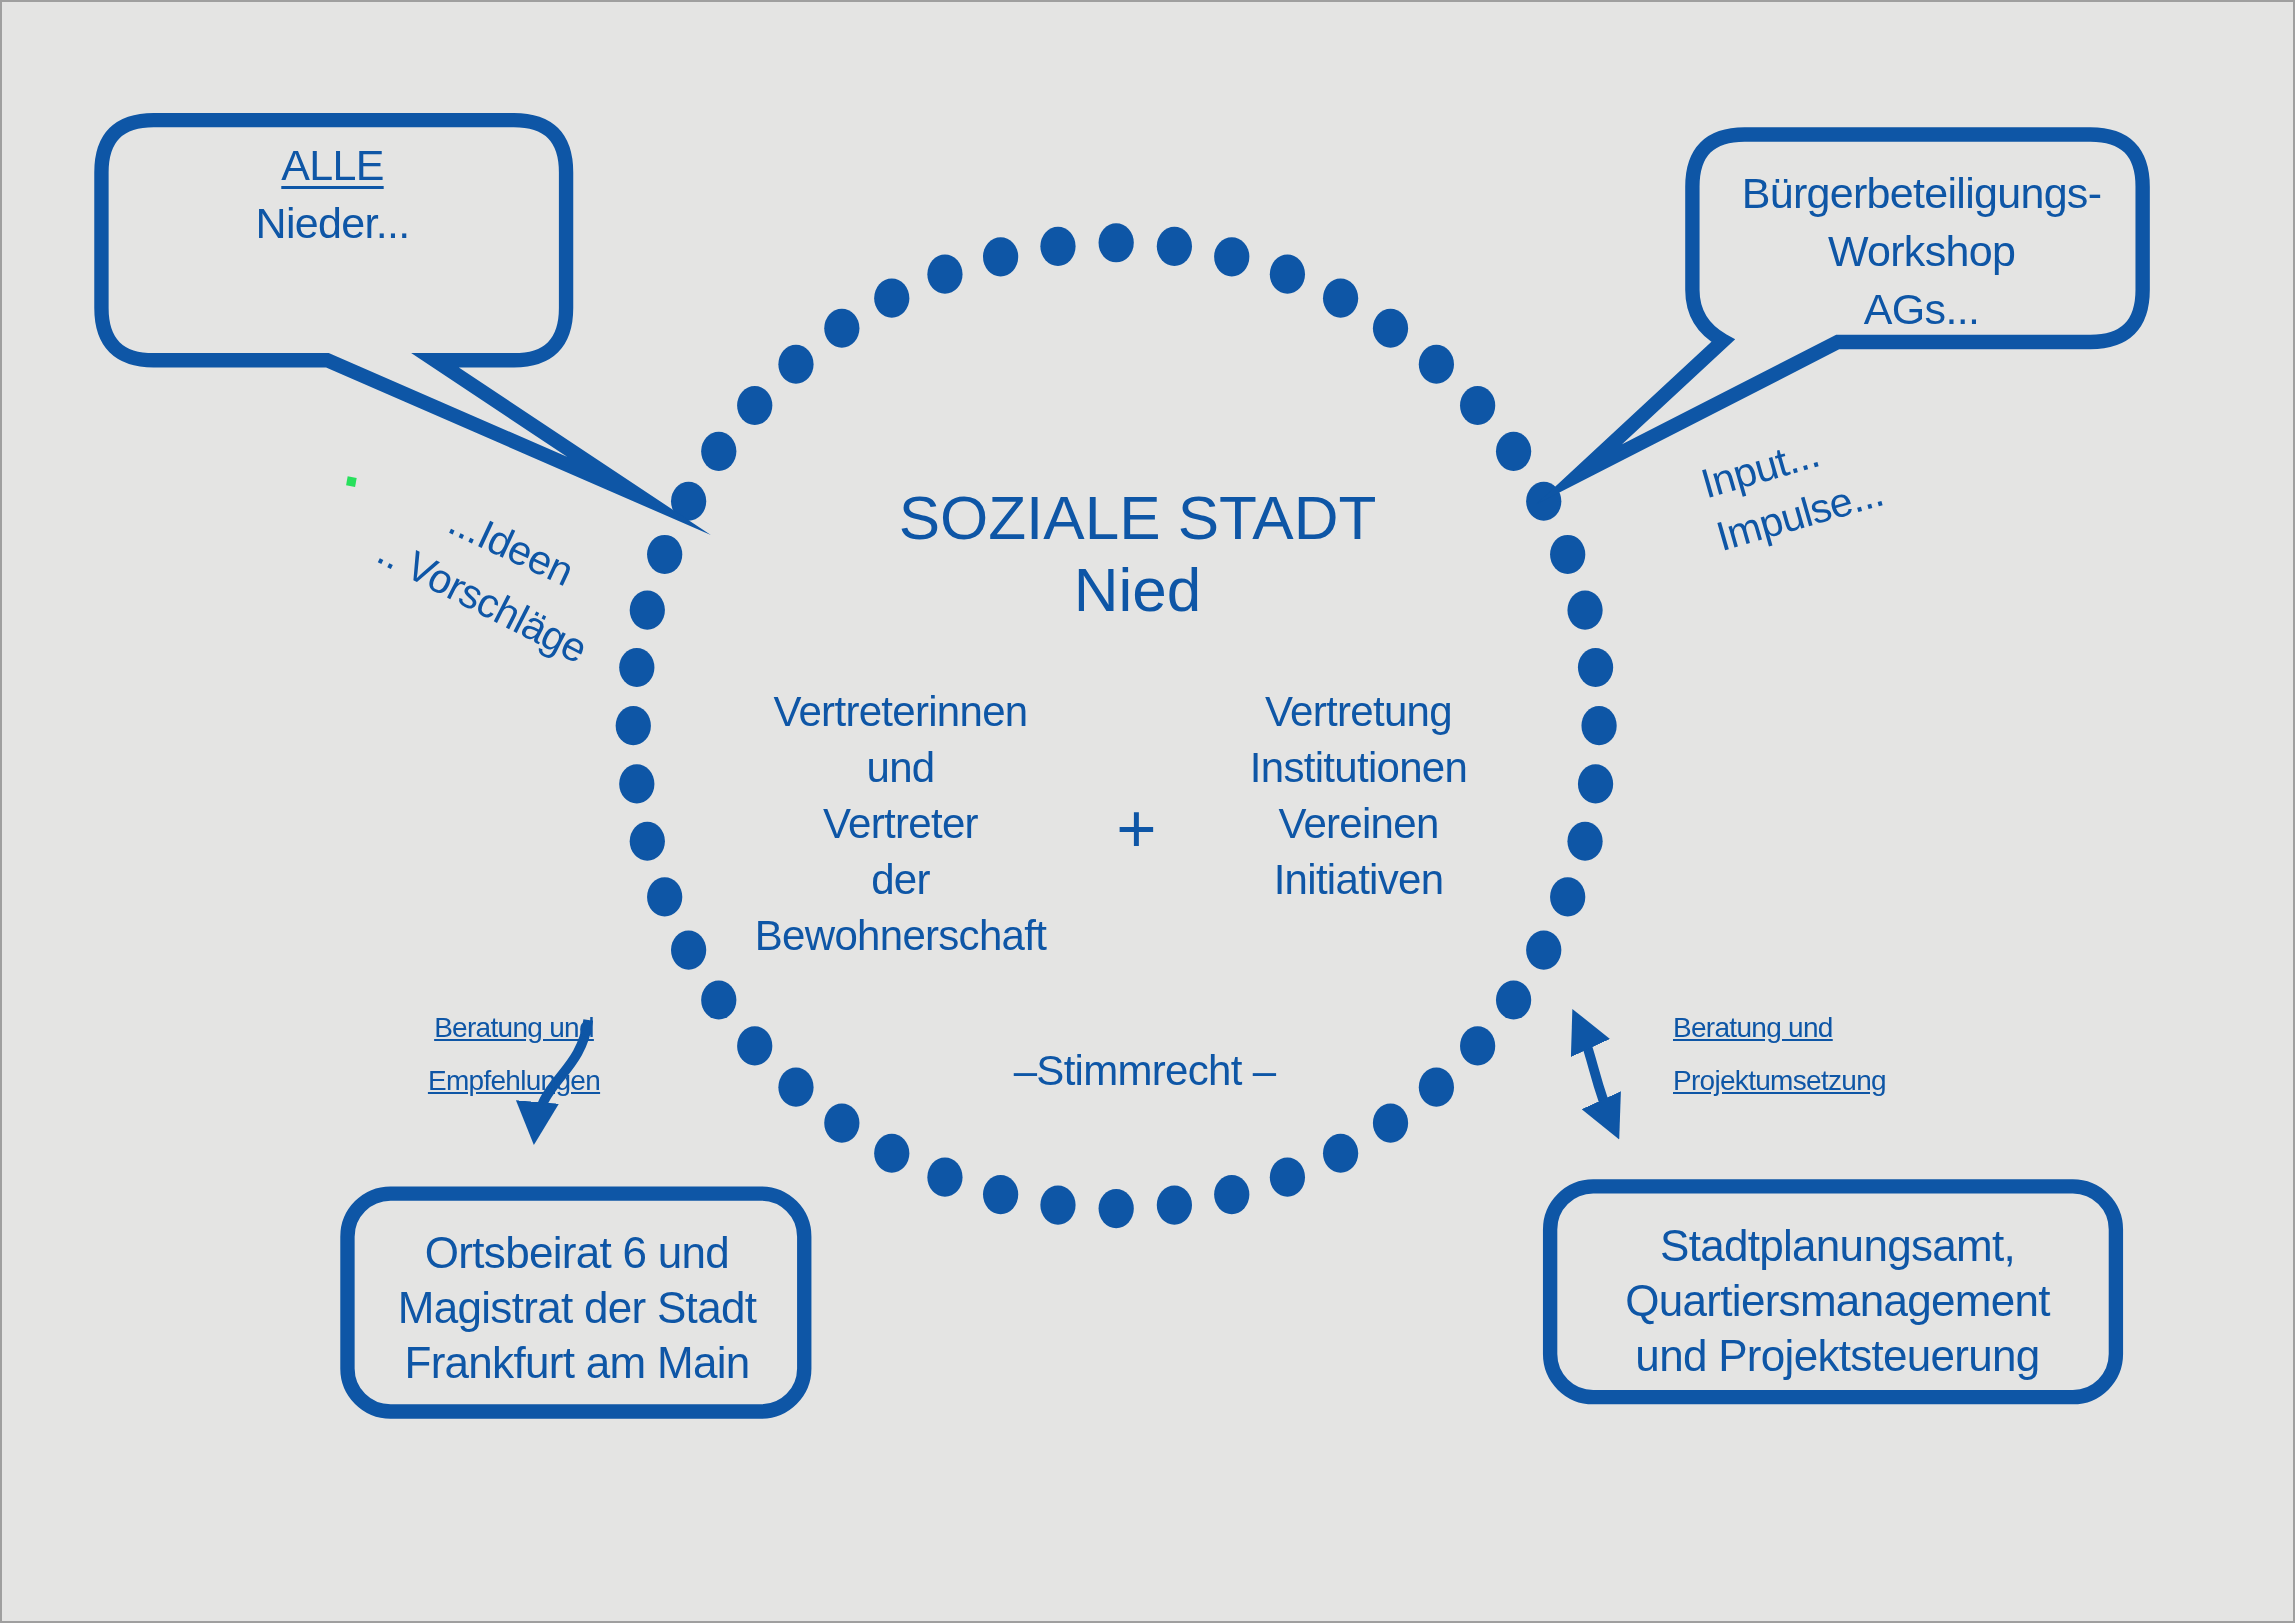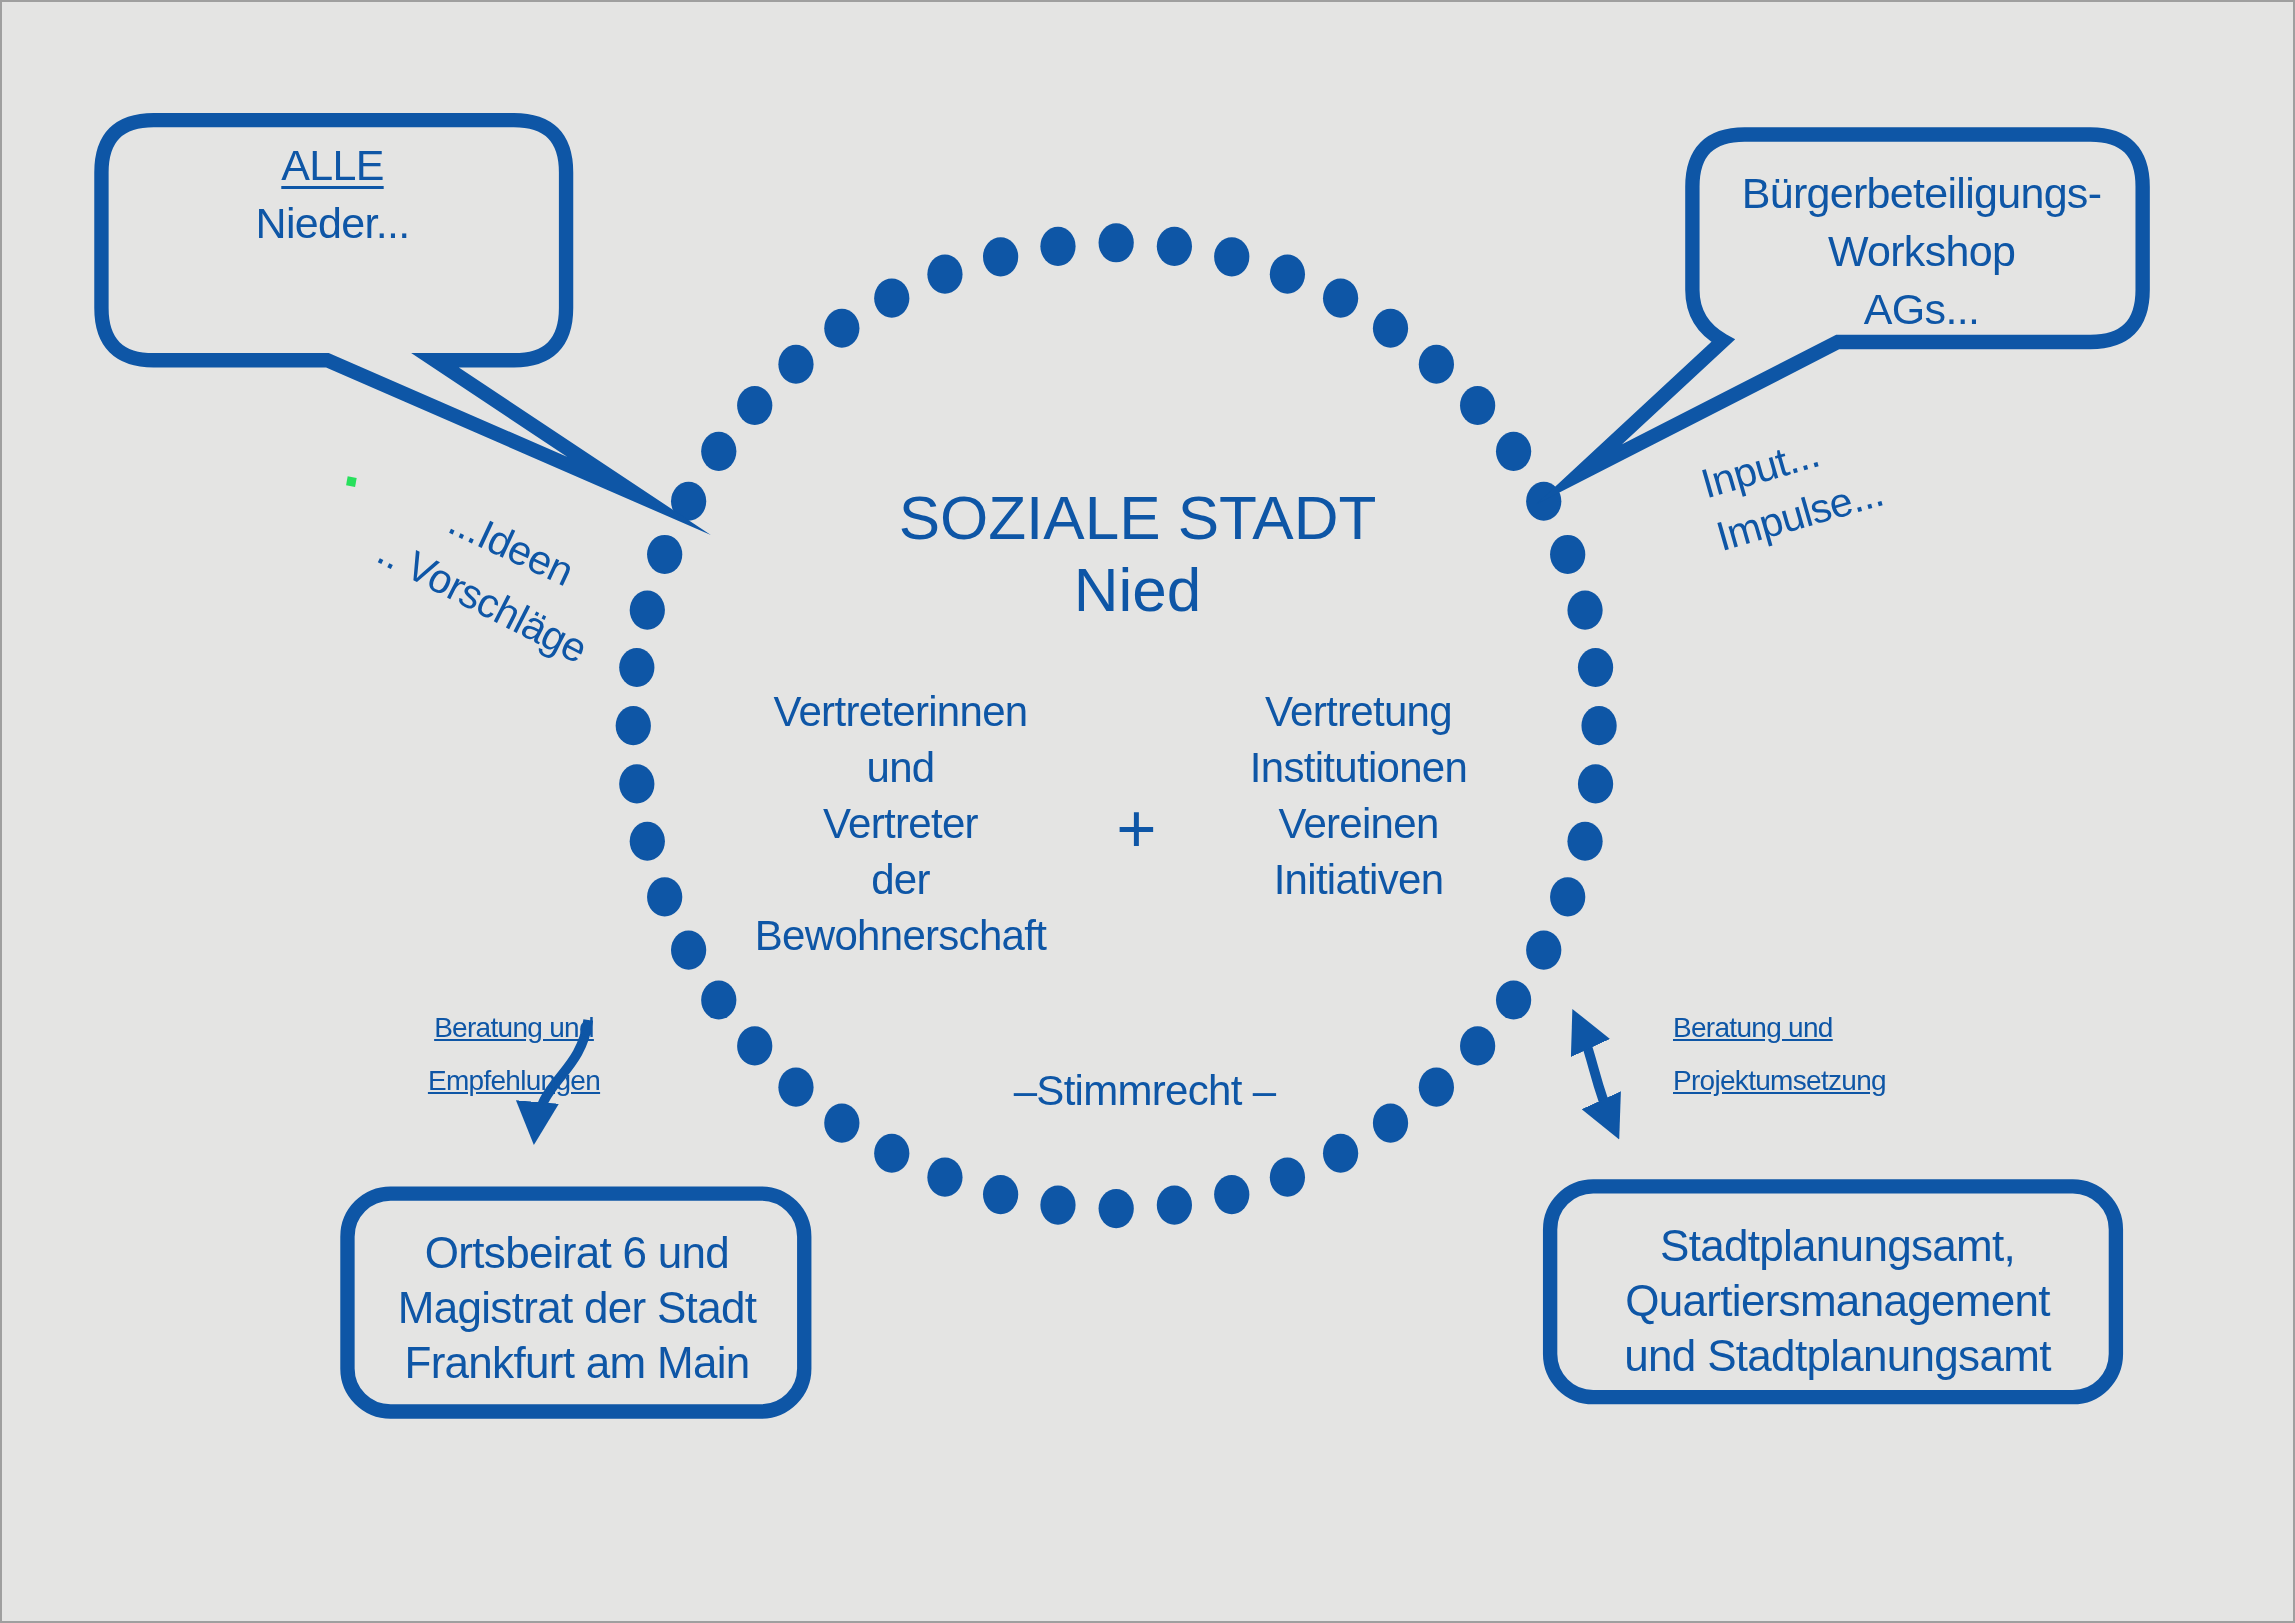--- a/index.html
+++ b/index.html
@@ -28,21 +28,21 @@
   .arrowhead{fill:var(--blue);}
   .greenmark{fill:var(--green);}
 
   .txt{position:absolute;white-space:nowrap;}
   .center{text-align:center;}
   .bubble-text{font-size:43px;line-height:58px;letter-spacing:-0.7px;}
   .title{font-size:115px;line-height:115px;font-weight:bold;letter-spacing:-2px;}
   .subtitle{font-size:62px;line-height:72px;letter-spacing:0px;}
   .group-text{font-size:42px;line-height:56px;letter-spacing:-0.7px;}
   .plus{font-size:69px;line-height:69px;}
-  .note{font-size:42px;line-height:46px;letter-spacing:-0.7px;margin-top:20px;}
+  .note{font-size:42px;line-height:46px;letter-spacing:-0.7px;}
   .rot-label{font-size:41px;line-height:55px;letter-spacing:-0.7px;transform-origin:0 0;}
   .flow-label{font-size:28px;line-height:53px;letter-spacing:-0.7px;text-decoration:underline;}
   .box-text{font-size:44px;line-height:55px;letter-spacing:-0.7px;}
   .u{text-decoration:underline;text-decoration-thickness:3.3px;text-underline-offset:5.9px;}
 </style>
 </head>
 <body>
 
 <div class="canvas">
 
@@ -179,17 +179,17 @@
 
   <div class="txt center box-text" style="left:359px;top:1223px;width:432px;">
     <div>Ortsbeirat 6 und</div>
     <div>Magistrat der Stadt</div>
     <div>Frankfurt am Main</div>
   </div>
 
   <div class="txt center box-text" style="left:1567px;top:1216px;width:537px;">
     <div>Stadtplanungsamt,</div>
     <div>Quartiersmanagement</div>
-    <div>und Stadtplanungsamt</div>
+    <div>und Projektsteuerung</div>
   </div>
 
 </div>
 
 
 </body></html>

